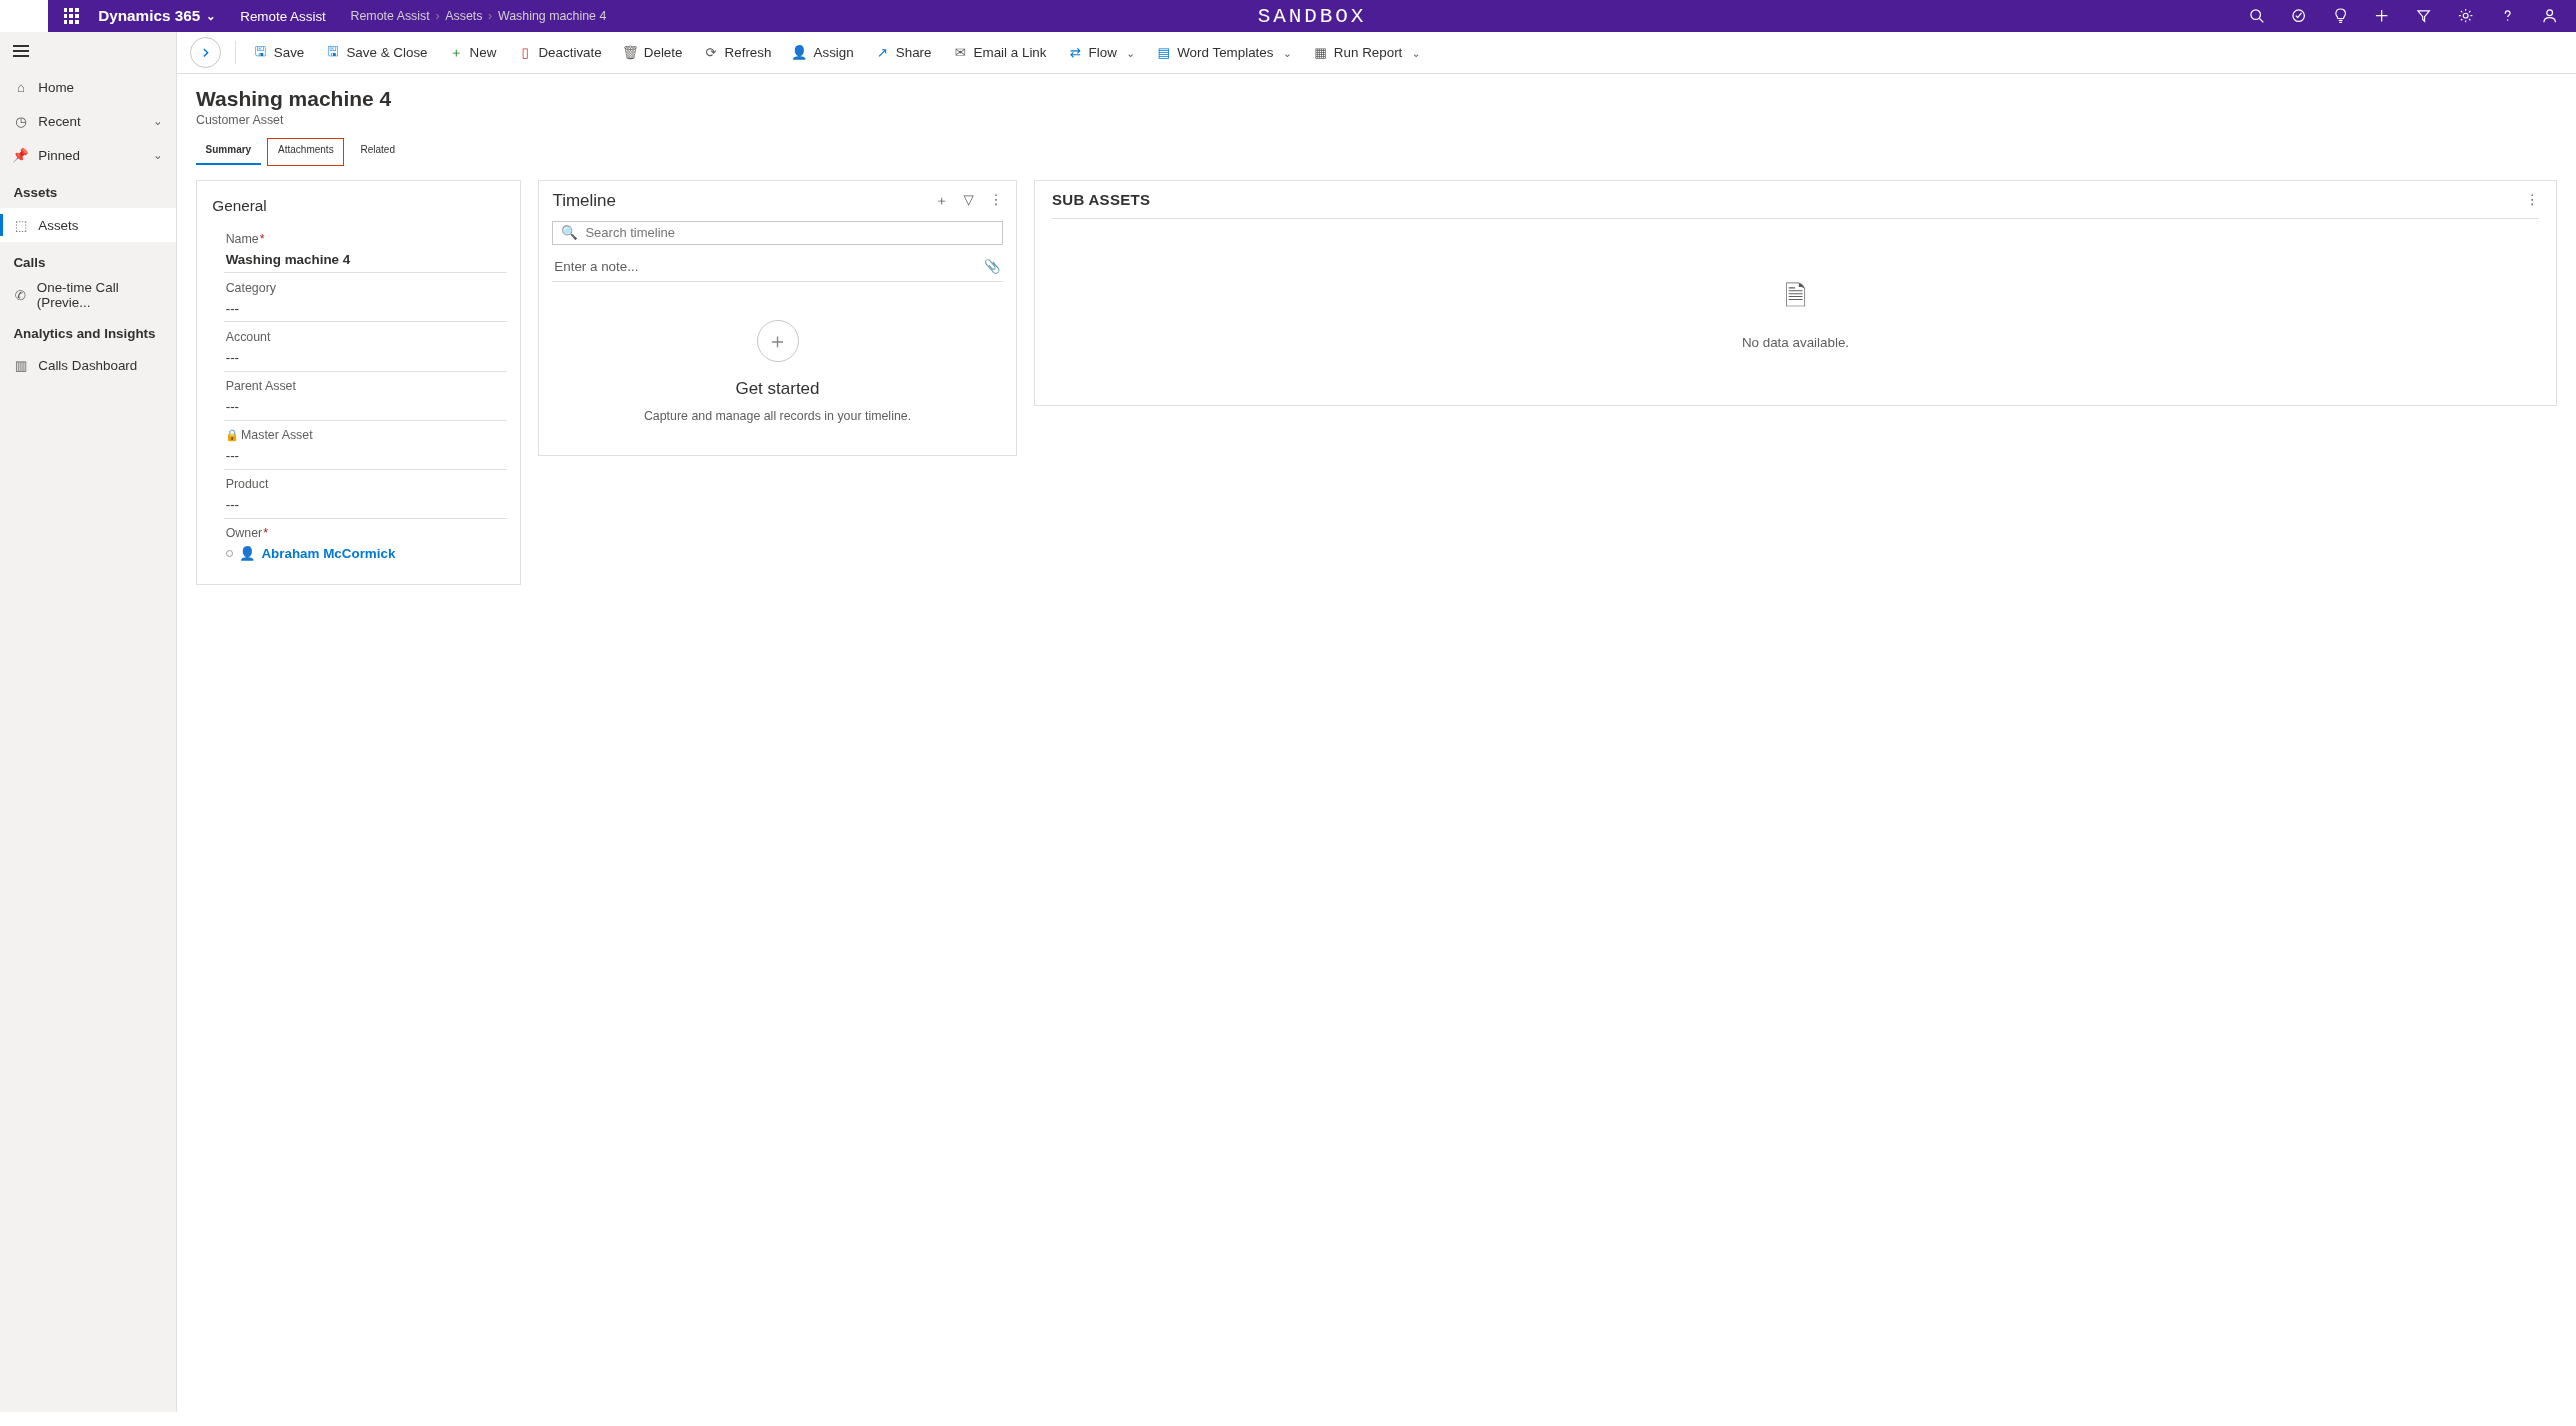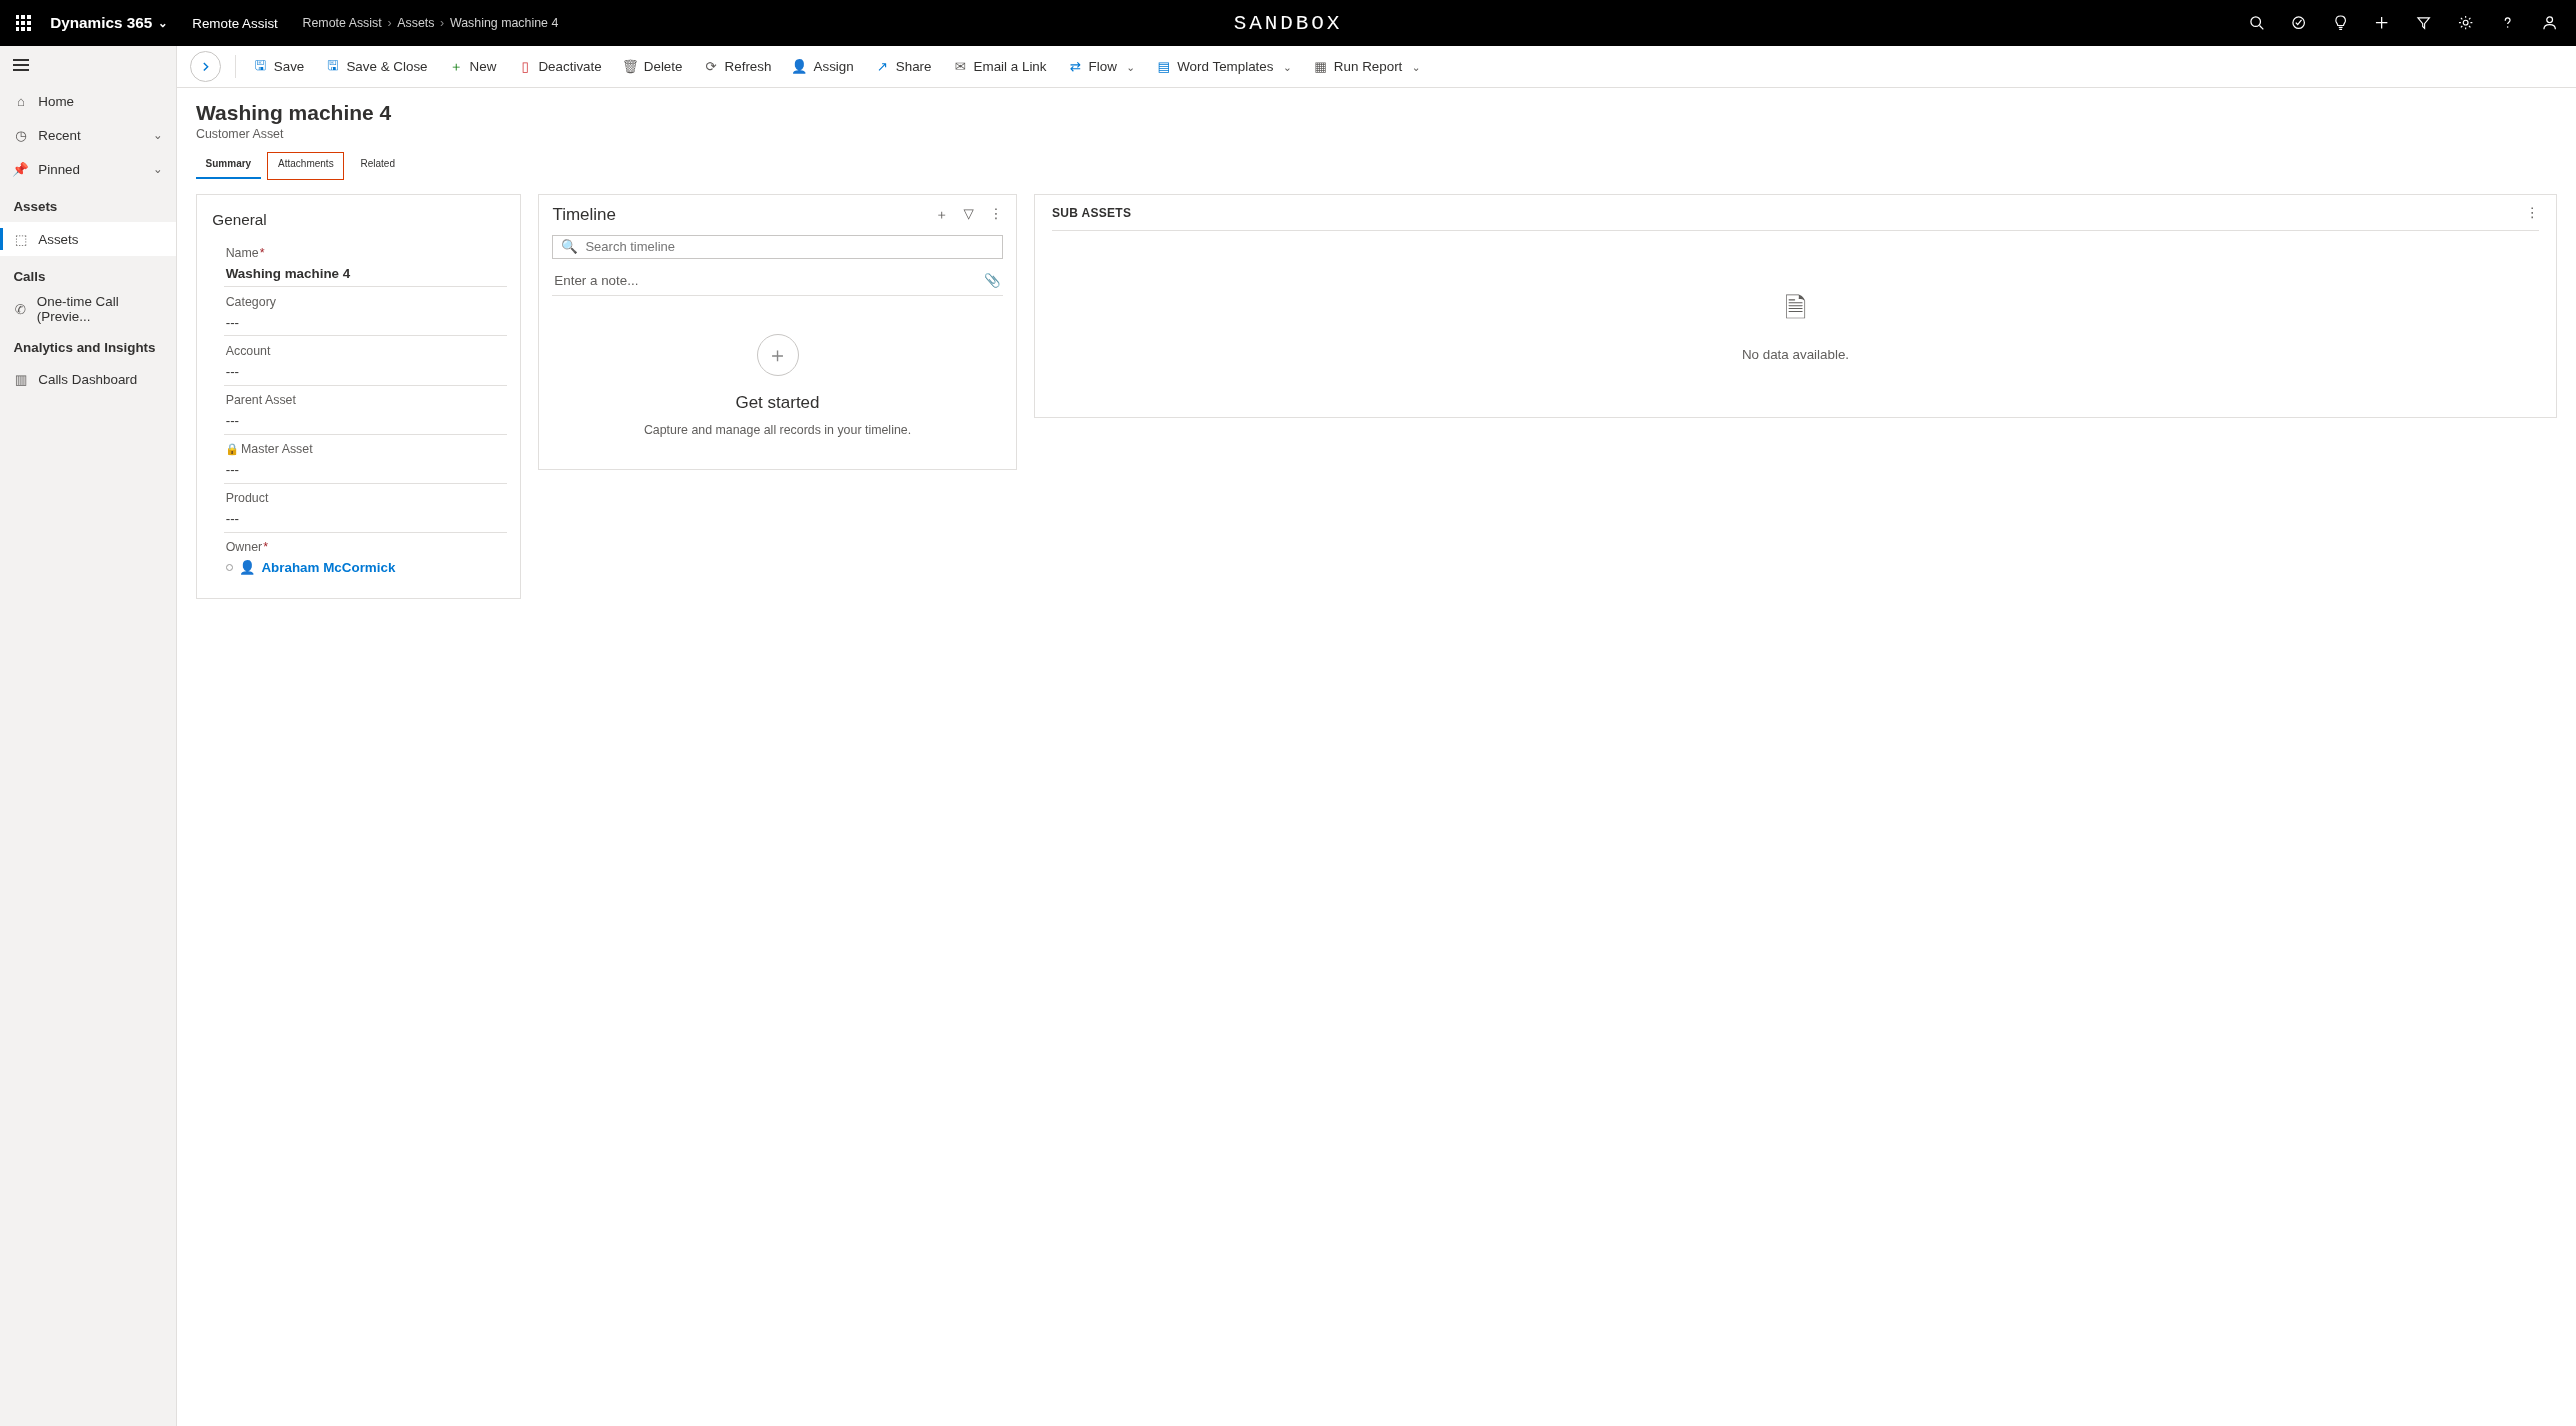--- a/index.html
+++ b/index.html
@@ -1,19 +1,19 @@
 <!DOCTYPE html>
 <html><head>
 <meta charset="utf-8">
 <style>
   * { box-sizing: border-box; margin: 0; padding: 0; font-family: "Segoe UI", -apple-system, BlinkMacSystemFont, sans-serif; }
   body { background: #fff; color: #323130; font-size: 13.4px; }
 
   
-  .topbar { background: #000000; color: #fff; height: 46px; display: flex; align-items: center; padding: 0 7.7px; position: relative; }
+  .topbar { background: #4c1d95; color: #fff; height: 32px; display: flex; align-items: center; padding: 0 7.7px; position: relative; margin-left: 48px; }
   .topbar-left { display: flex; align-items: center; gap: 7.7px; }
   .waffle { width: 31px; height: 31px; display: flex; align-items: center; justify-content: center; cursor: pointer; }
   .waffle-grid { display: grid; grid-template-columns: repeat(3,3.8px); grid-template-rows: repeat(3,3.8px); gap: 1.9px;}
   .waffle-grid span { background: #fff; width:3.8px; height:3.8px; }
   .brand { font-size: 15.3px; font-weight: 600; margin-left: 3.8px; display:flex; align-items:center; gap:5.7px;}
   .brand .chev { font-size:11.5px; }
   .app-name { font-size: 13.4px; margin-left: 17px; font-weight:400;}
   .breadcrumb { display: flex; align-items: center; margin-left: 17px; font-size: 12.4px; gap: 5.7px; color: #c9c9c9;}
   .breadcrumb span { color:#d0d0d0;}
   .breadcrumb .sep { color:#888;}
@@ -90,21 +90,21 @@
   .search-box input { border:none; outline:none; flex:1; font-size:13px; background:transparent;}
   .note-box { display:flex; align-items:flex-start; border-bottom:1px solid #e1dfdd; padding:7.7px 1.9px; margin-top:5.7px; color:#605e5c;}
   .attach-ic { margin-left:auto;}
   .timeline-empty { text-align:center; padding:38px 9.6px 19px 9.6px;}
   .big-plus { width:42px; height:42px; border:1px solid #c8c6c4; border-radius:50%; margin:0 auto 17px; display:flex; align-items:center; justify-content:center; font-size:21px; color:#888;}
   .get-started { font-size:17px; font-weight:400; margin-bottom:9.6px;}
   .get-started-sub { font-size:12.4px; color:#605e5c;}
 
   
   .sub-header { display:flex; align-items:center; border-bottom:1px solid #e1dfdd; padding-bottom:9.6px;}
-  .sub-title { font-size:12px; font-weight:600; letter-spacing:0.3px;}
+  .sub-title { font-size:15px; font-weight:600; letter-spacing:0.3px;}
   .sub-menu { margin-left:auto; cursor:pointer; color:#605e5c;}
   .sub-empty { text-align:center; padding:57px 9.6px 38px 9.6px; color:#605e5c;}
   .sub-empty-icon { font-size:27px; margin-bottom:13.4px;}
 
   svg { overflow:visible; }
 </style>
 </head>
 <body>
 
 <div class="topbar">

